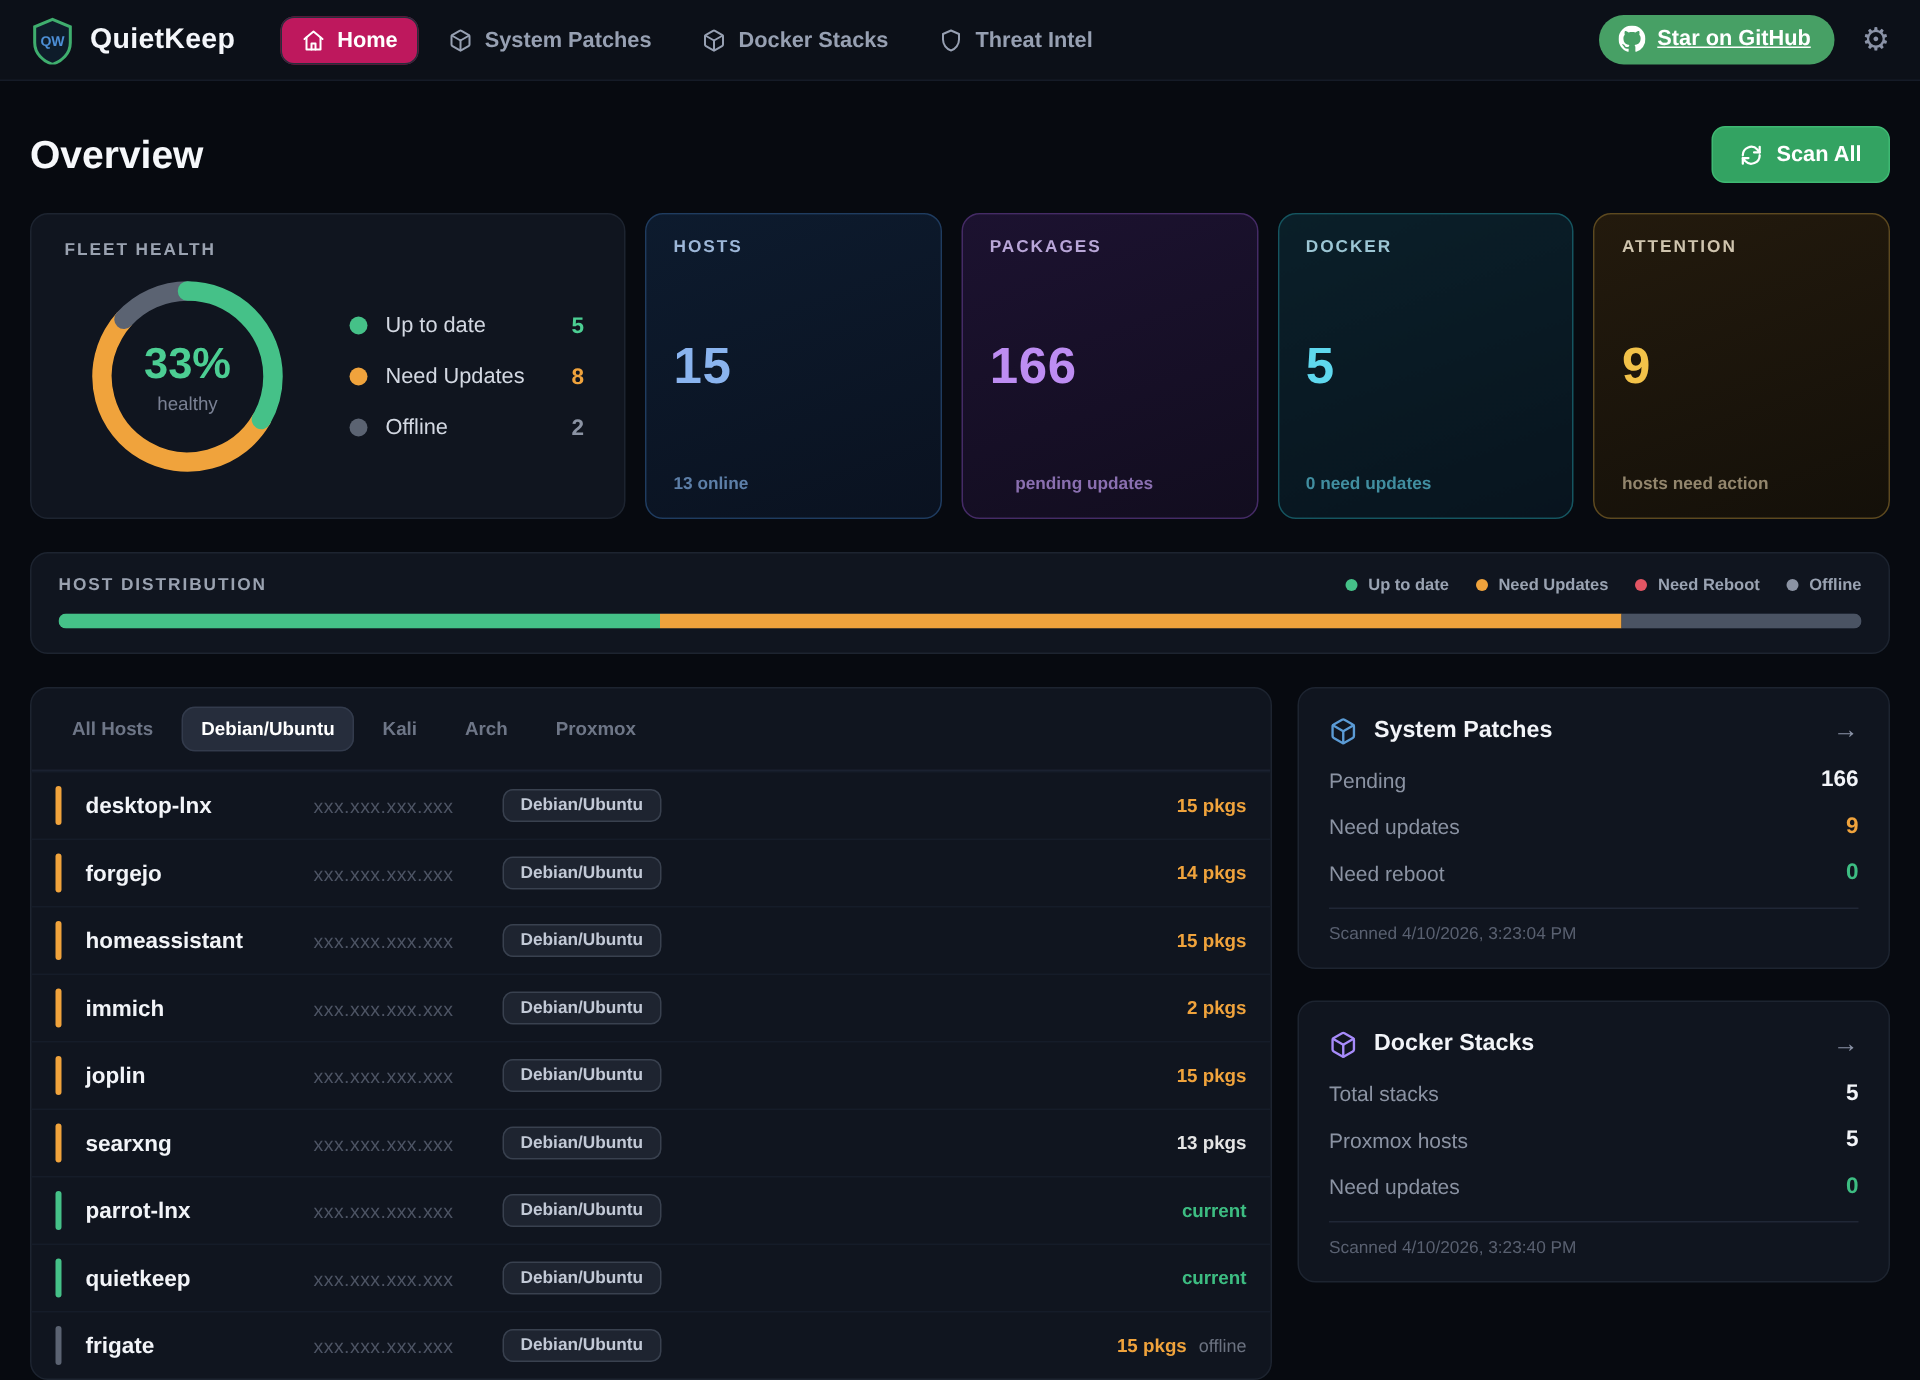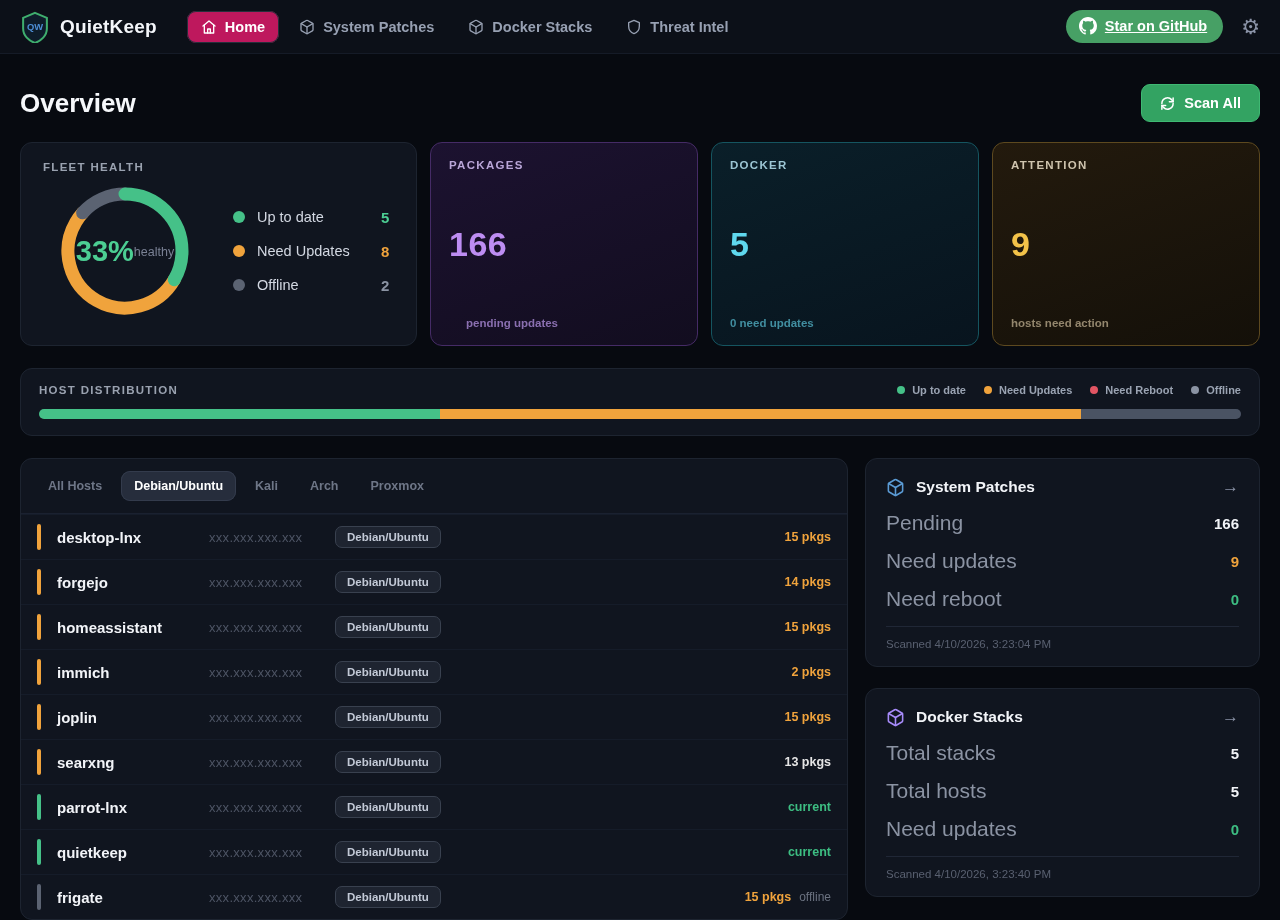--- a/index.html
+++ b/index.html
@@ -54,21 +54,21 @@
 
   
   .cards-row { display:flex; gap:13px; height:204px; }
   .card {
     background:#10151f; border:1px solid #1d2430; border-radius:12px;
   }
   .fleet-card { width:397px; flex:none; padding:18px 22px; display:flex; flex-direction:column; }
   .card-label { font-size:11.5px; font-weight:700; letter-spacing:1.3px; color:#9aa2b0; }
   .fleet-body { display:flex; align-items:center; flex:1; margin-top:2px; }
   .donut-wrap { position:relative; width:128px; height:128px; margin-left:18px; }
-  .donut-center { position:absolute; inset:0; display:flex; flex-direction:row; align-items:center; justify-content:center; }
+  .donut-center { position:absolute; inset:0; display:flex; flex-direction:column; align-items:center; justify-content:center; }
   .donut-pct { font-size:29px; font-weight:800; color:#4cce93; }
   .donut-sub { font-size:12.5px; color:#7a8194; margin-top:2px; }
   .fleet-legend { margin-left:44px; display:flex; flex-direction:column; gap:17px; }
   .leg-row { display:flex; align-items:center; }
   .leg-dot { width:12px; height:12px; border-radius:50%; margin-right:12px; }
   .leg-label { font-size:14.5px; color:#d3d8e2; width:124px; }
   .leg-val { font-size:15px; font-weight:800; }
 
   .stat-card { flex:1; padding:16px 18px; display:flex; flex-direction:column; border-radius:12px; }
   .stat-value { font-size:34px; font-weight:800; margin-top:54px; letter-spacing:.5px; }
@@ -110,21 +110,21 @@
   .host-note { font-size:12px; color:#6b7280; margin-left:8px; }
 
   
   .sidebar { width:395px; flex:none; display:flex; flex-direction:column; gap:21px; }
   .side-card { padding:18px 20px 16px; }
   .side-head { display:flex; align-items:center; }
   .side-icon { width:19px; height:19px; margin-right:11px; }
   .side-title { font-size:15.5px; font-weight:800; color:#f2f4f8; }
   .side-arrow { margin-left:auto; color:#8b93a7; font-size:17px; cursor:pointer; }
   .side-row { display:flex; align-items:center; justify-content:space-between; margin-top:14px; }
-  .side-label { font-size:21px; color:#8b93a3; }
+  .side-label { font-size:14px; color:#8b93a3; }
   .side-val { font-size:15px; font-weight:800; }
   .side-div { border:none; border-top:1px solid #202736; margin:15px 0 11px; }
   .side-scanned { font-size:11.5px; color:#596070; }
 </style>
 </head>
 <body>
 
 <div class="navbar">
   <div class="logo-badge">
     <svg viewBox="0 0 24 26">
@@ -222,20 +222,25 @@
           </div>
           <div class="leg-row">
             <span class="leg-dot" style="background: rgb(91, 99, 114);"></span>
             <span class="leg-label">Offline</span>
             <span class="leg-val" style="color: rgb(139, 147, 163);">2</span>
           </div>
         </div>
       </div>
     </div>
 
+    <div class="stat-card card-hosts">
+      <div class="card-label">HOSTS</div>
+      <div class="stat-value">15</div>
+      <div class="stat-sub">13 online</div>
+    </div>
     <div class="stat-card card-packages">
       <div class="card-label">PACKAGES</div>
       <div class="stat-value">166</div>
       <div class="stat-sub">pending updates</div>
     </div>
     <div class="stat-card card-docker">
       <div class="card-label">DOCKER</div>
       <div class="stat-value">5</div>
       <div class="stat-sub">0 need updates</div>
     </div>
@@ -388,21 +393,21 @@
               <path d="M12 22V12"></path>
             </svg>
           <span class="side-title">Docker Stacks</span>
           <span class="side-arrow">→</span>
         </div>
         <div class="side-row">
           <span class="side-label">Total stacks</span>
           <span class="side-val" style="color: rgb(242, 244, 248);">5</span>
         </div>
         <div class="side-row">
-          <span class="side-label">Total hosts</span>
+          <span class="side-label">Proxmox hosts</span>
           <span class="side-val" style="color: rgb(242, 244, 248);">5</span>
         </div>
         <div class="side-row">
           <span class="side-label">Need updates</span>
           <span class="side-val" style="color: rgb(61, 189, 130);">0</span>
         </div>
         <hr class="side-div">
         <div class="side-scanned">Scanned 4/10/2026, 3:23:40 PM</div>
       </div>
 

